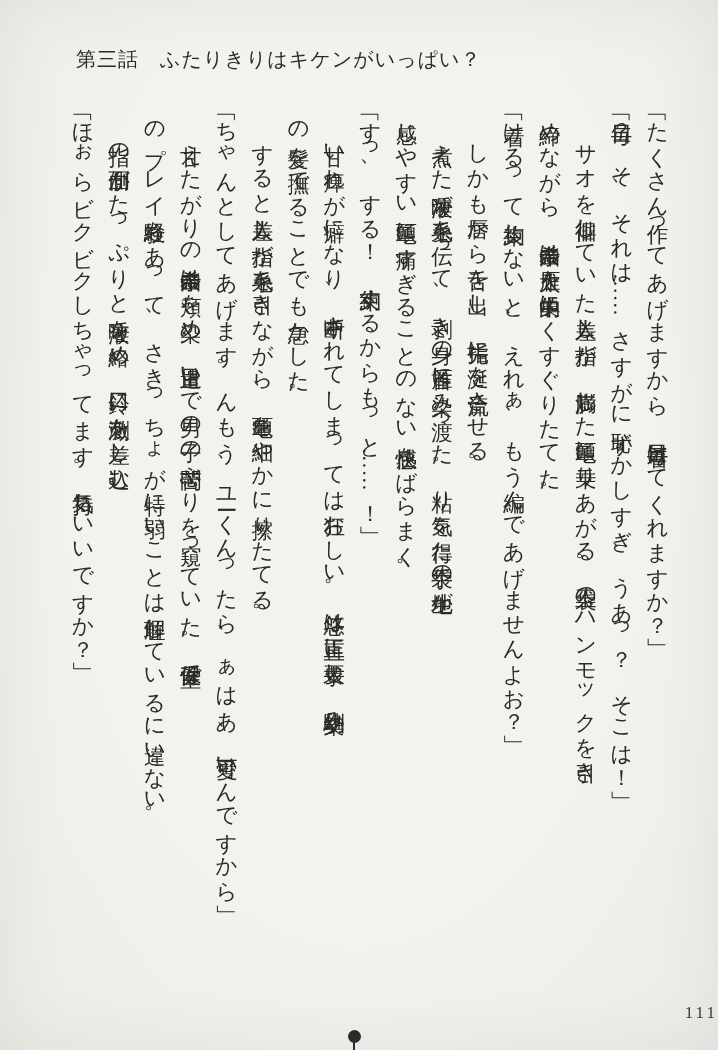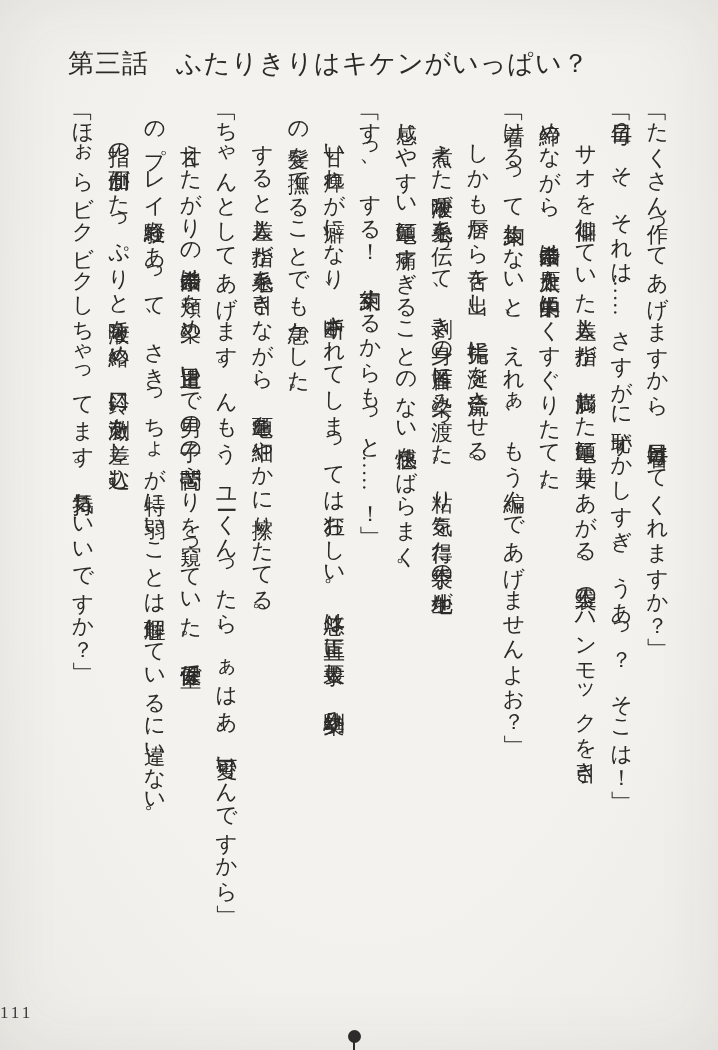--- a/index.html
+++ b/index.html
@@ -15,23 +15,23 @@
   }
   .page {
     position: absolute;
     inset: 0;
     background: radial-gradient(ellipse at 50% 42%, var(--paper) 55%, #edebe7 100%);
     box-shadow: inset 0 0 70px rgba(60,55,45,0.07);
     color: var(--ink);
   }
   .chapter-header {
     position: absolute;
-    left: 68px;
+    left: 76px;
     top: 46px;
-    font-size: 26px;
+    font-size: 20px;
     letter-spacing: 1px;
     color: var(--ink);
     white-space: nowrap;
   }
   .text-area {
     position: absolute;
     top: 107px;
     right: 44px;
     height: 876px;
     writing-mode: vertical-rl;
@@ -47,21 +47,21 @@
     white-space: nowrap;
   }
   .text-area p.line.indent {
     text-indent: 1em;
   }
   .footer {
     position: absolute;
     left: 0;
     width: 100%;
     top: 1003px;
-    text-align: left;
+    text-align: right;
   }
   .page-number {
     font-size: 17px;
     letter-spacing: 3px;
     color: #3a3a3a;
     font-family: "Liberation Serif", "DejaVu Serif", serif;
   }
   .pin-ornament {
     position: absolute;
     left: 347px;

